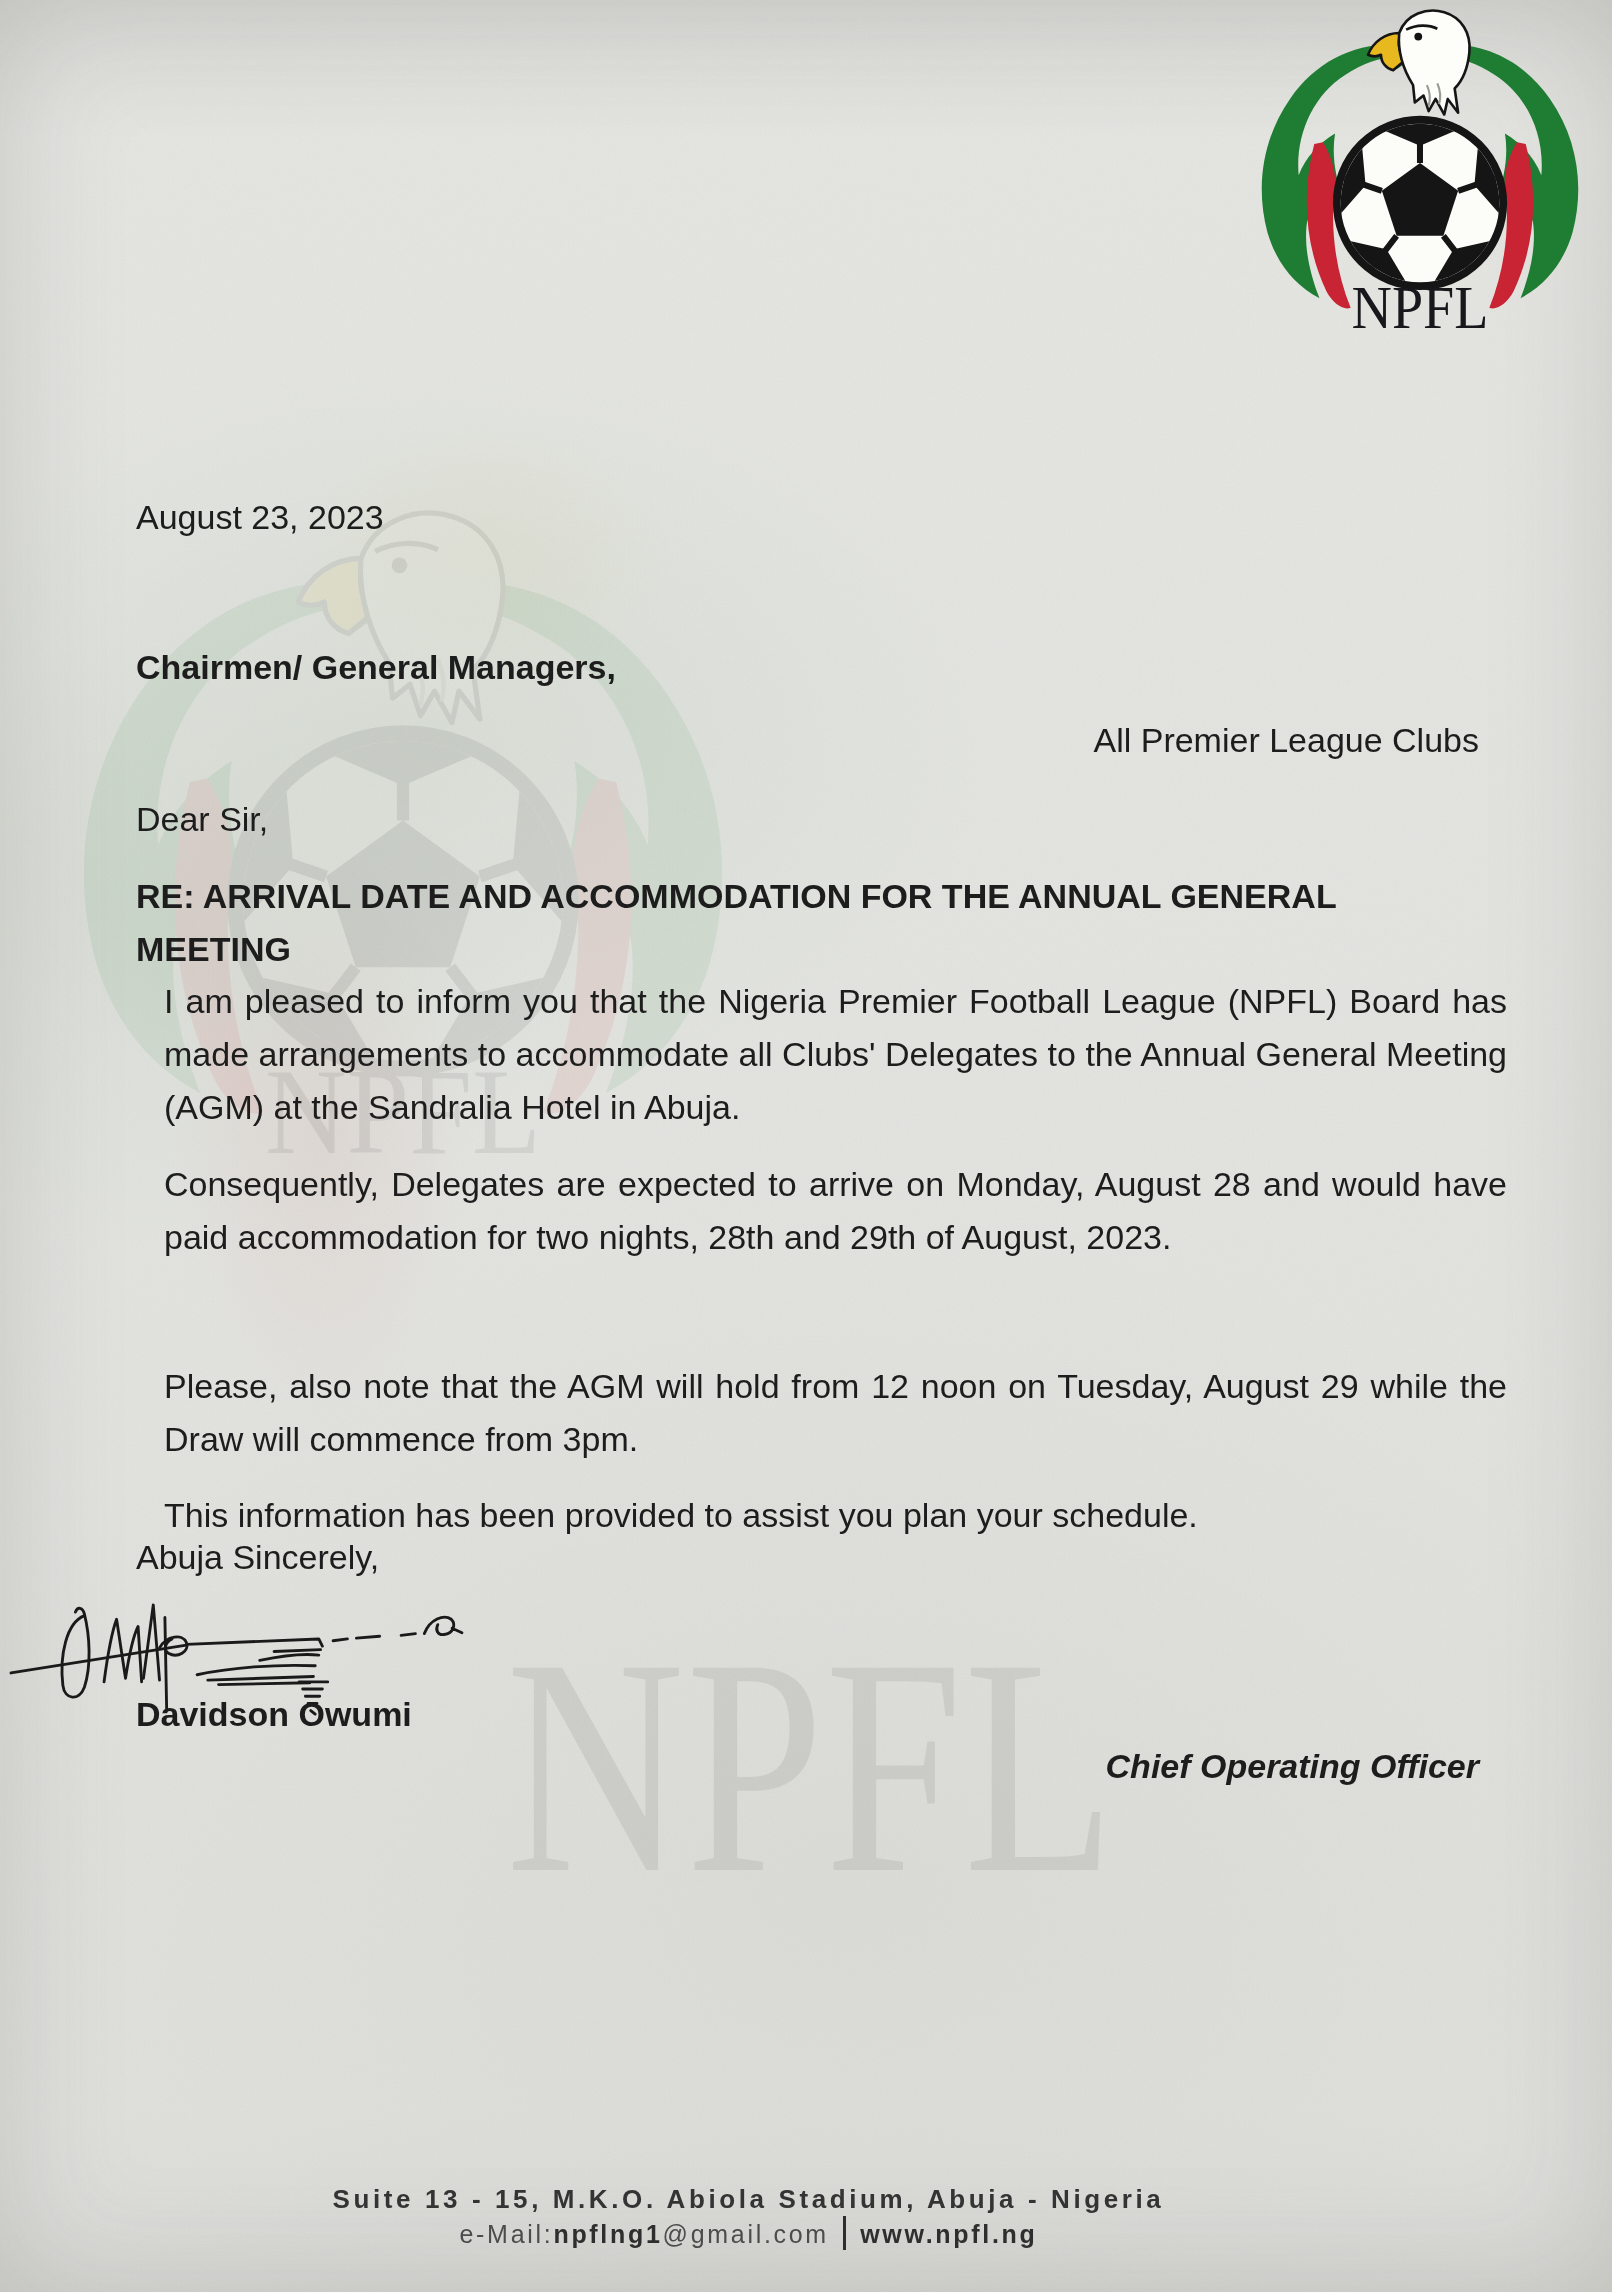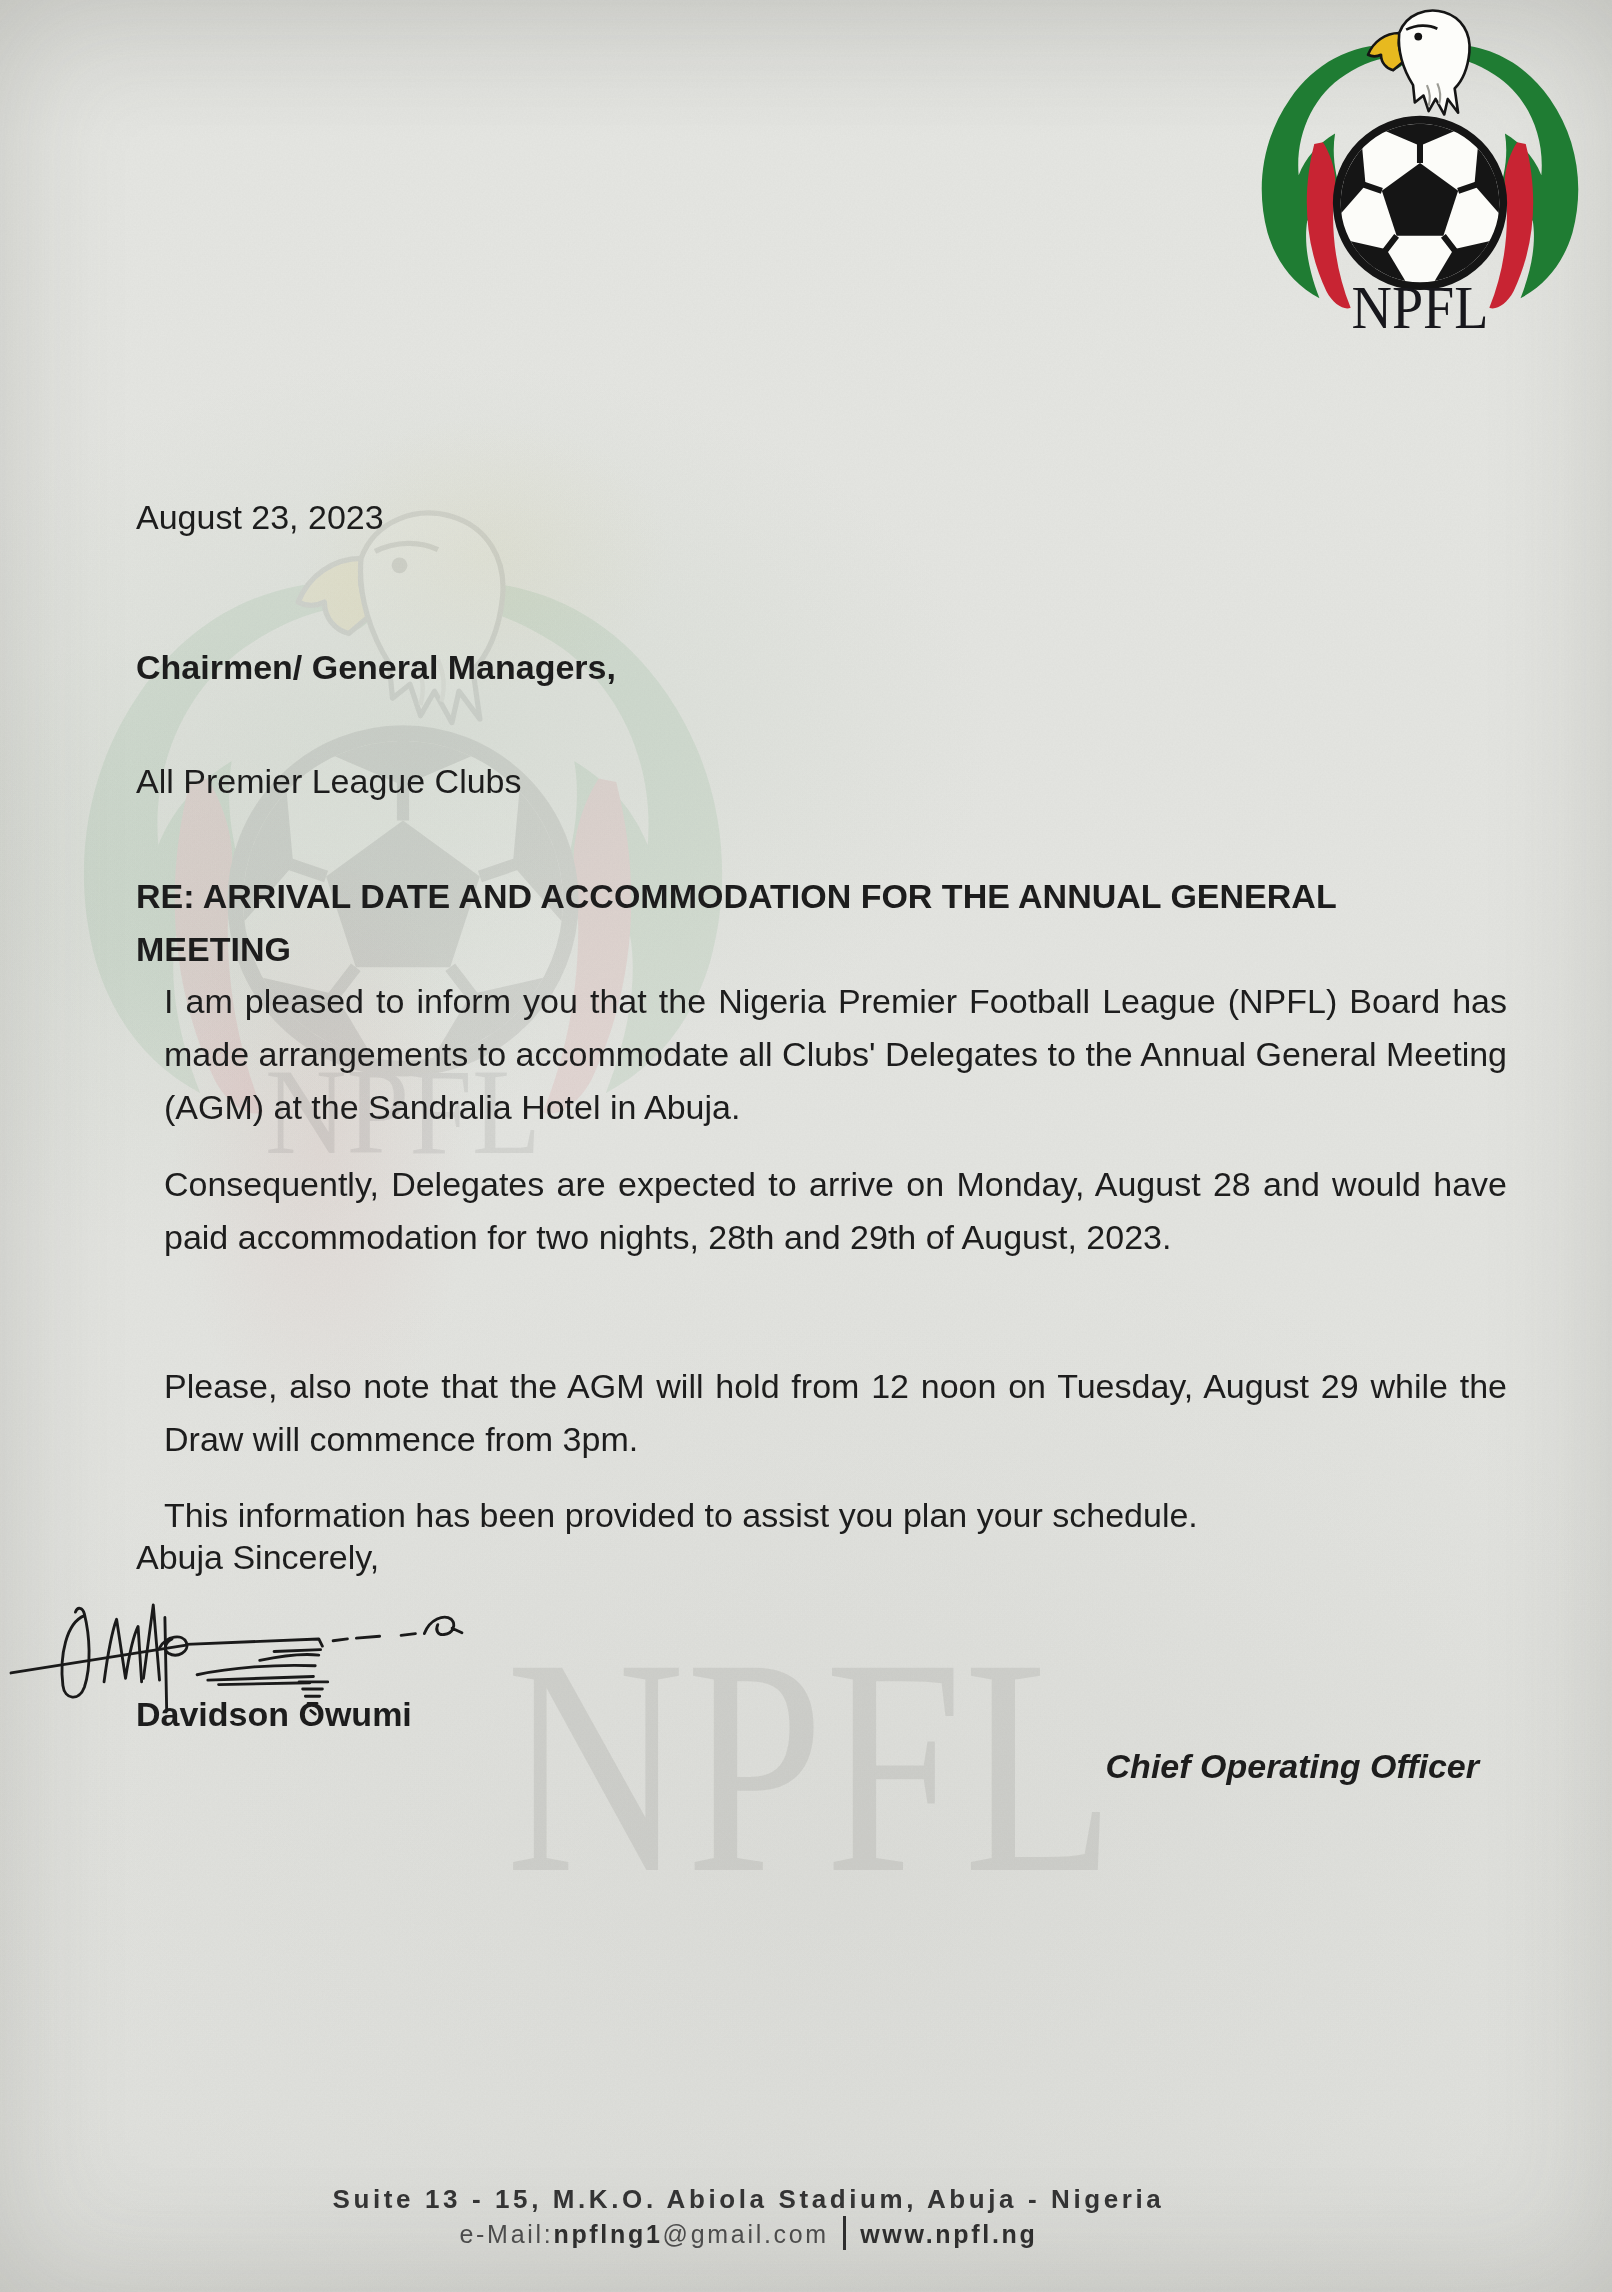--- a/index.html
+++ b/index.html
@@ -33,21 +33,21 @@
     pointer-events:none;white-space:nowrap;
   }
   
   .content-line,.para{
     position:absolute;left:136px;width:1343px;
     font-size:34px;line-height:53px;
   }
   .para{text-align:justify;margin-left:28px;}
   .date{top:491px;}
   .recipient-1{top:641px;font-weight:bold;}
-  .recipient-2{top:755px;}
+  .recipient-2{top:714px;text-align:right;}
   .salutation{top:793px;}
   .subject{top:870px;font-weight:bold;}
   .para-1{top:941px;}
   .para-2{top:1124px;}
   .para-3{top:1250px;}
   .para-4{top:1326px;}
   .para-5{top:1455px;}
   .closing{top:1531px;}
   .signature{position:absolute;left:7.2px;top:1596px;width:484px;height:136px;}
   .signer-name{top:1688px;font-weight:bold;}
@@ -129,20 +129,21 @@
       </g>
 
       <text x="210" y="372" text-anchor="middle" font-family="Liberation Serif, serif" font-size="70" textLength="158" lengthAdjust="spacingAndGlyphs" fill="#17171c">NPFL</text>
     </g>
   </svg>
 
   <div class="content-line date">August 23, 2023</div>
 
   <div class="content-line recipient-1">Chairmen/ General Managers,</div>
   <div class="content-line recipient-2">All Premier League Clubs</div>
+  <div class="content-line salutation">Dear Sir,</div>
   <div class="content-line subject">RE: ARRIVAL DATE AND ACCOMMODATION FOR THE ANNUAL GENERAL MEETING</div>
 
   <p class="para para-1">I am pleased to inform you that the Nigeria Premier Football League (NPFL) Board has made arrangements to accommodate all Clubs' Delegates to the Annual General Meeting (AGM) at the Sandralia Hotel in Abuja.</p>
   <p class="para para-2">Consequently, Delegates are expected to arrive on Monday, August 28 and would have paid accommodation for two nights, 28th and 29th of August, 2023.</p>
   <p class="para para-4">Please, also note that the AGM will hold from 12 noon on Tuesday, August 29 while the Draw will commence from 3pm.</p>
   <p class="para para-5">This information has been provided to assist you plan your schedule.</p>
 
   <div class="content-line closing">Abuja Sincerely,</div>
 
   <svg class="signature" viewBox="0 0 540 152">

